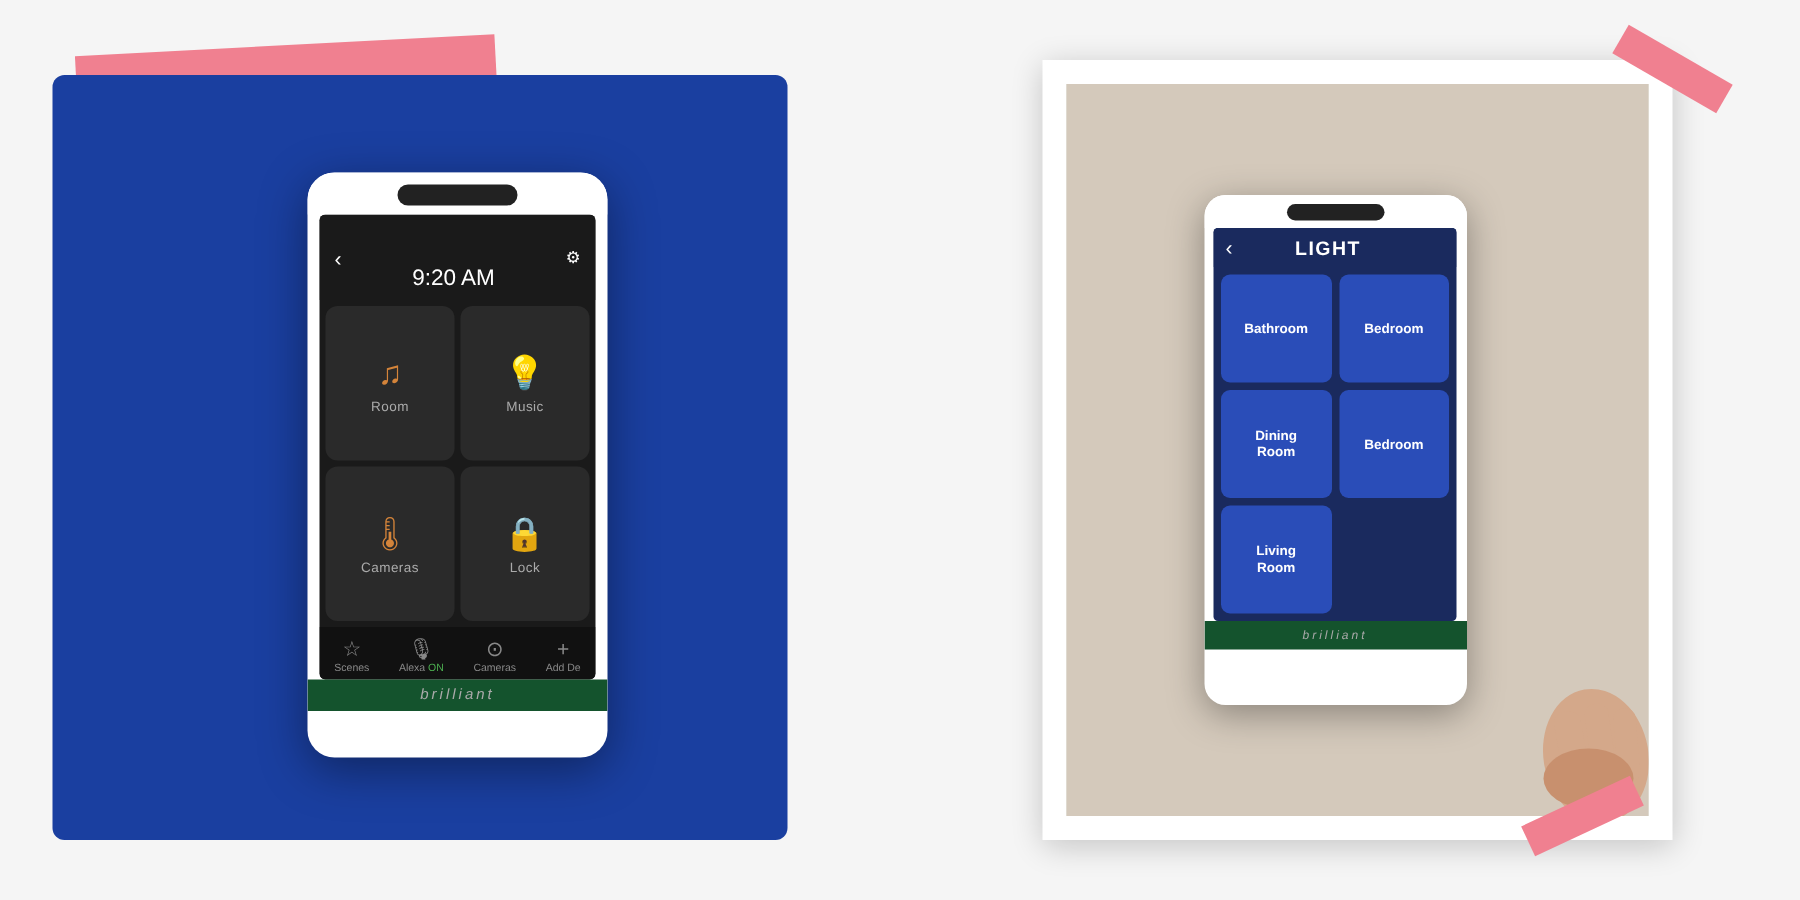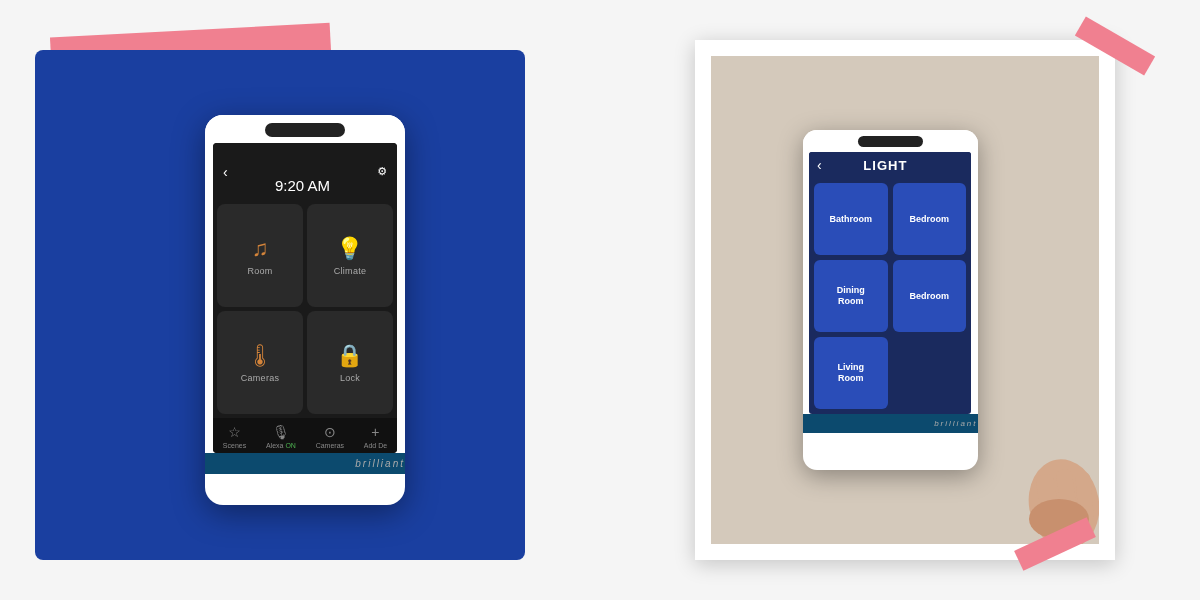--- a/index.html
+++ b/index.html
@@ -174,23 +174,23 @@
     .bottom-label .on-green {
       color: #4caf50;
     }
 
     .brilliant-brand {
       font-size: 10px;
       color: #aaa;
       letter-spacing: 2px;
       font-style: italic;
       padding: 5px 0;
-      background: #0c4a6e;
+      background: #14532d;
       width: 100%;
-      text-align: right;
+      text-align: center;
     }
 
     
     .right-panel {
       position: relative;
       width: 540px;
       height: 570px;
       display: flex;
       align-items: center;
       justify-content: center;
@@ -363,21 +363,21 @@
         <span class="gear">⚙</span>
       </div>
 
       <div class="grid-area">
         <div class="grid-item">
           <span class="grid-icon">♫</span>
           <span class="grid-label">Room</span>
         </div>
         <div class="grid-item">
           <span class="grid-icon">💡</span>
-          <span class="grid-label">Climate</span>
+          <span class="grid-label">Music</span>
         </div>
         <div class="grid-item">
           <span class="grid-icon">🌡</span>
           <span class="grid-label">Cameras</span>
         </div>
         <div class="grid-item">
           <span class="grid-icon">🔒</span>
           <span class="grid-label">Lock</span>
         </div>
       </div>

